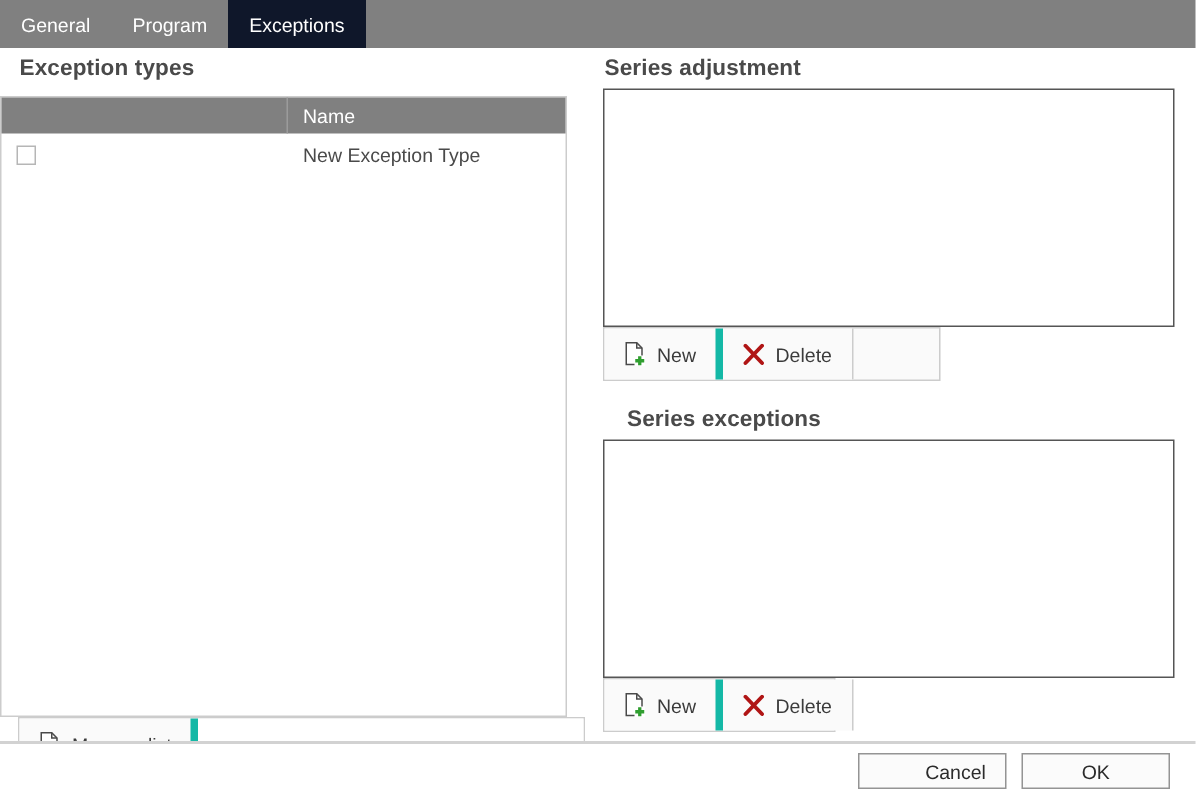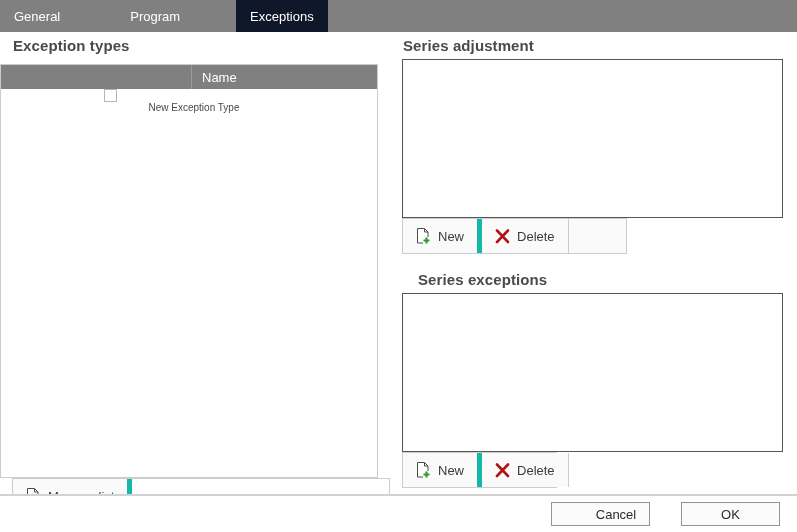--- a/index.html
+++ b/index.html
@@ -20,21 +20,20 @@
   
   .tabbar {
     position: absolute;
     left: 0;
     top: 0;
     width: 797px;
     height: 32px;
     background: #808080;
     display: flex;
     align-items: stretch;
-    gap: 42px;
   }
   .tab {
     display: flex;
     align-items: center;
     padding: 0 14px;
     color: #ffffff;
     font-size: 13px;
     line-height: 1;
     cursor: default;
     user-select: none;
@@ -98,23 +97,22 @@
     flex: 1;
     padding-left: 10px;
   }
   .grid-body {
     position: relative;
   }
   .grid-row {
     display: flex;
     align-items: center;
     height: 28px;
-    font-size: 10px;
+    font-size: 13px;
     color: #4a4a4a;
-    flex-direction: column;
   }
   .grid-row .cell-check {
     width: 191px;
     display: flex;
     align-items: center;
     padding-left: 10px;
     box-sizing: border-box;
   }
   .grid-row .cell-name {
     flex: 1;
@@ -224,21 +222,21 @@
     font-family: "Liberation Sans", sans-serif;
     font-size: 13px;
     color: #2b2b2b;
     display: flex;
     align-items: center;
     justify-content: center;
     box-sizing: border-box;
     cursor: default;
     user-select: none;
   }
-  #cancel-btn { left: 551px; padding-left: 31px; }
+  #cancel-btn { left: 572px; padding-left: 31px; }
   #ok-btn     { left: 681px; }
 
   .icon { display: inline-flex; flex: 0 0 auto; }
 </style>
 </head>
 <body>
 
 <div class="tabbar">
   <div class="tab">
     <span>General</span>

